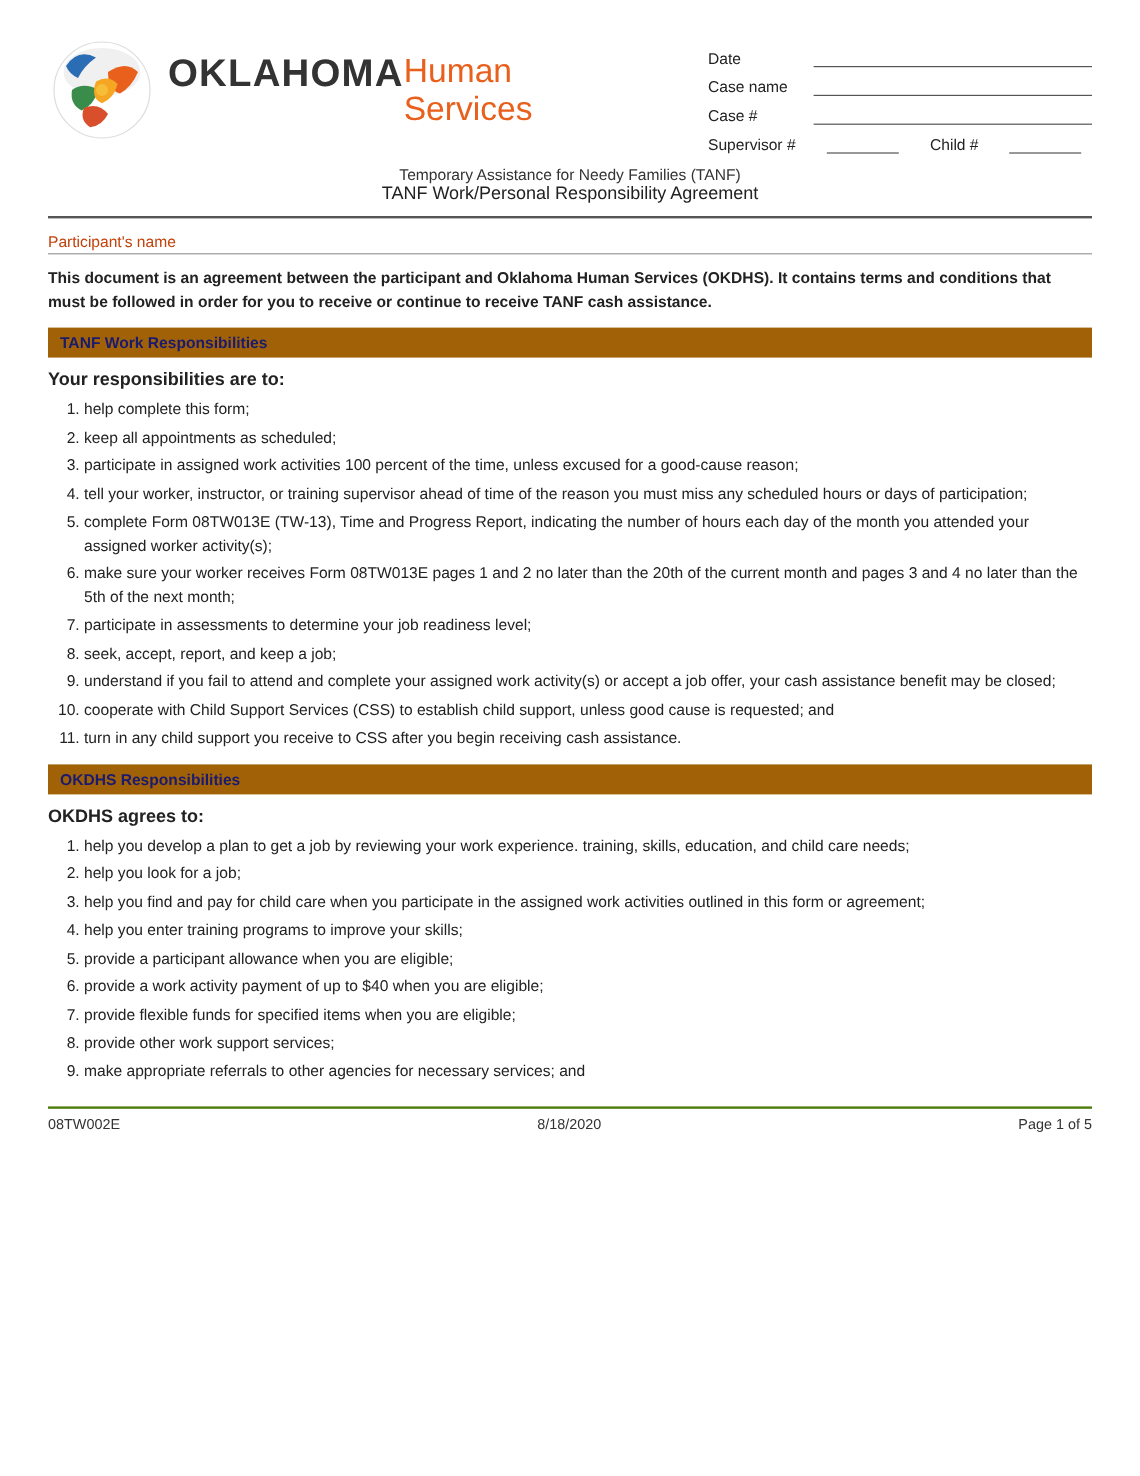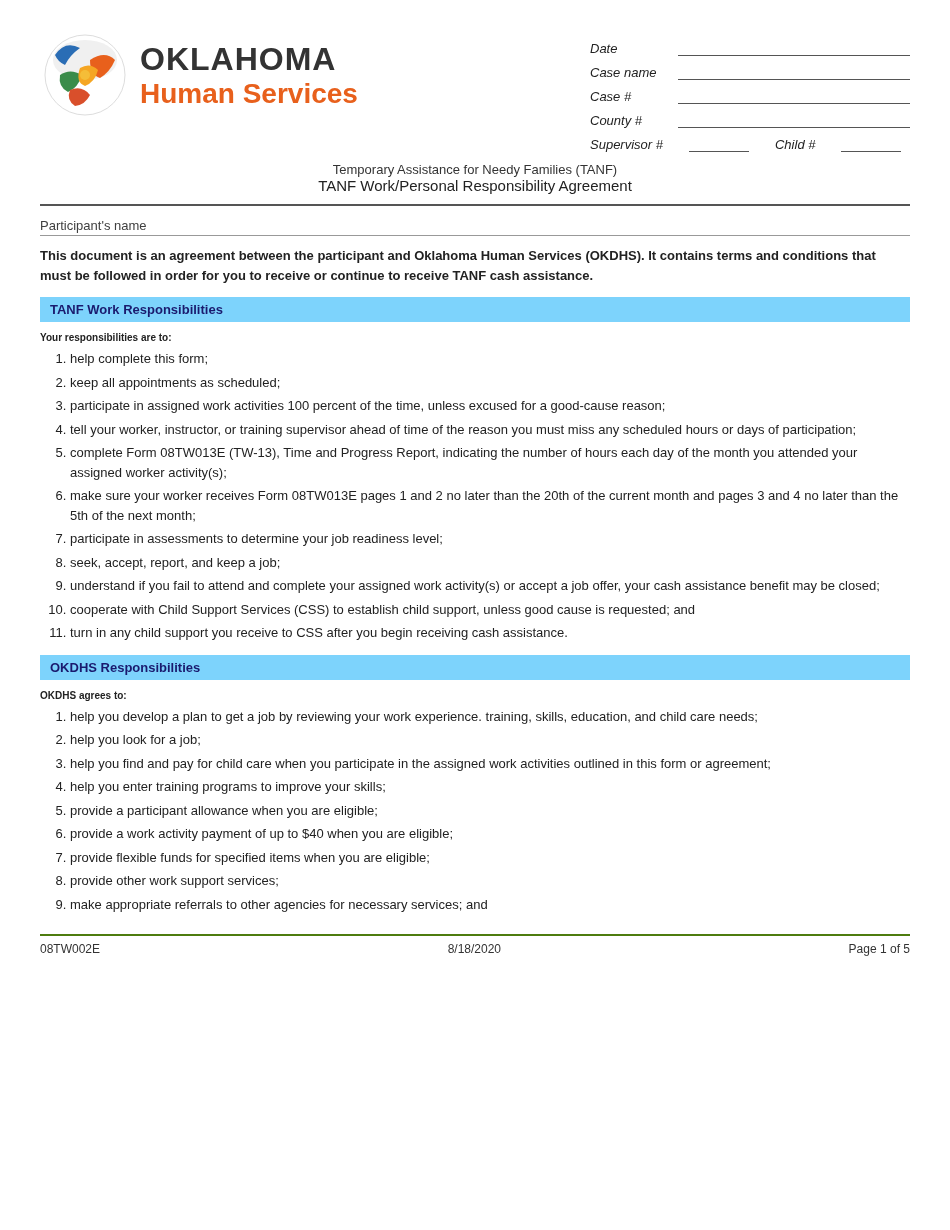--- a/index.html
+++ b/index.html
@@ -24,52 +24,51 @@
       gap: 10px;
       max-width: 420px;
     }
     .logo-icon {
       width: 90px;
       height: 90px;
       flex-shrink: 0;
     }
     .logo-text-area {
       display: flex;
-      flex-direction: column;
+      flex-direction: row;
       justify-content: space-between;
     }
     .logo-oklahoma {
       font-size: 32px;
       font-weight: bold;
       color: #333;
       letter-spacing: 1px;
     }
     .logo-human-services {
       font-size: 28px;
-      font-weight: bold;
+      font-weight: normal;
       color: #e8601c;
       letter-spacing: 0px;
     }
     .form-fields-area {
       display: flex;
       flex-direction: column;
       gap: 6px;
       min-width: 320px;
       padding-top: 8px;
     }
     .field-row {
       display: flex;
       align-items: flex-end;
       gap: 8px;
     }
     .field-label {
       font-size: 13px;
       min-width: 80px;
       white-space: nowrap;
-      font-style: italic;
     }
     .field-line {
       border-bottom: 1px solid #555;
       flex: 1;
       min-width: 180px;
       height: 18px;
     }
     .supervisor-worker-row {
       display: flex;
       align-items: flex-end;
@@ -101,43 +100,43 @@
     .divider {
       border: none;
       border-top: 2px solid #555;
       margin: 10px 0;
     }
     .participant-name-section {
       margin: 12px 0 10px 0;
     }
     .participant-name-label {
       font-size: 13px;
-      color: #404040;
+      color: #c2410c;
       border-bottom: 1px solid #999;
       padding-bottom: 2px;
       display: inline-block;
       width: 100%;
     }
     .intro-paragraph {
       font-size: 13px;
       line-height: 1.5;
       margin: 10px 0 12px 0;
       font-weight: bold;
     }
     .section-header {
-      background-color: #7dd3fc;
+      background-color: #a16207;
       color: #1a1a6e;
       font-weight: bold;
       font-size: 13px;
       padding: 5px 10px;
       margin-bottom: 10px;
     }
     .responsibilities-heading {
       font-weight: bold;
-      font-size: 10px;
+      font-size: 15px;
       margin-bottom: 6px;
       margin-top: 4px;
     }
     .responsibilities-list {
       margin-left: 30px;
       margin-bottom: 12px;
     }
     .responsibilities-list li {
       font-size: 13px;
       line-height: 1.5;
@@ -187,24 +186,20 @@
     <div class="field-row">
       <span class="field-label">Date</span>
       <div class="field-line"></div>
     </div>
     <div class="field-row">
       <span class="field-label">Case name</span>
       <div class="field-line"></div>
     </div>
     <div class="field-row">
       <span class="field-label">Case #</span>
-      <div class="field-line"></div>
-    </div>
-    <div class="field-row">
-      <span class="field-label">County #</span>
       <div class="field-line"></div>
     </div>
     <div class="supervisor-worker-row">
       <span class="field-label">Supervisor #</span>
       <div class="field-line-short"></div>
       <span class="field-label">Child #</span>
       <div class="field-line-short"></div>
     </div>
   </div>
 </div>

